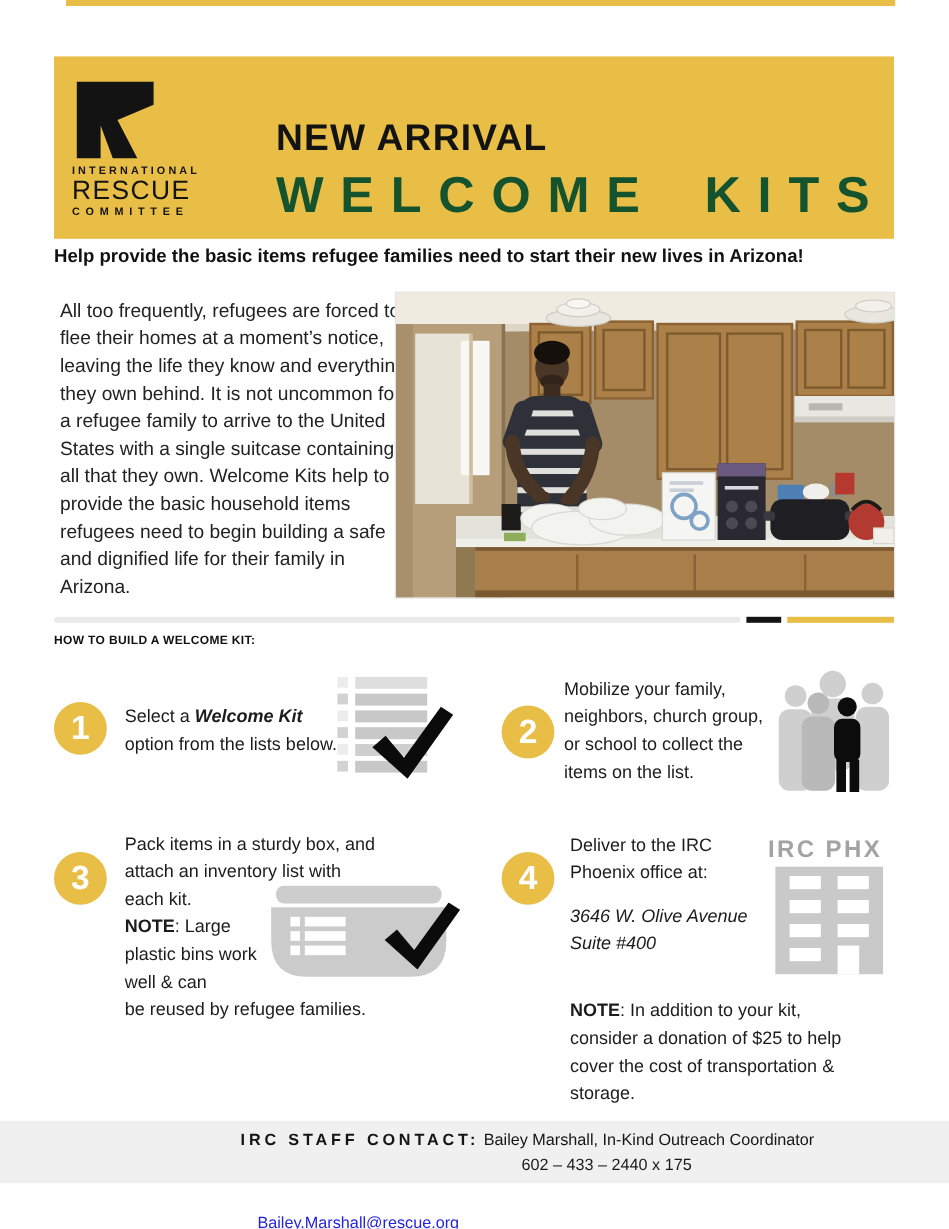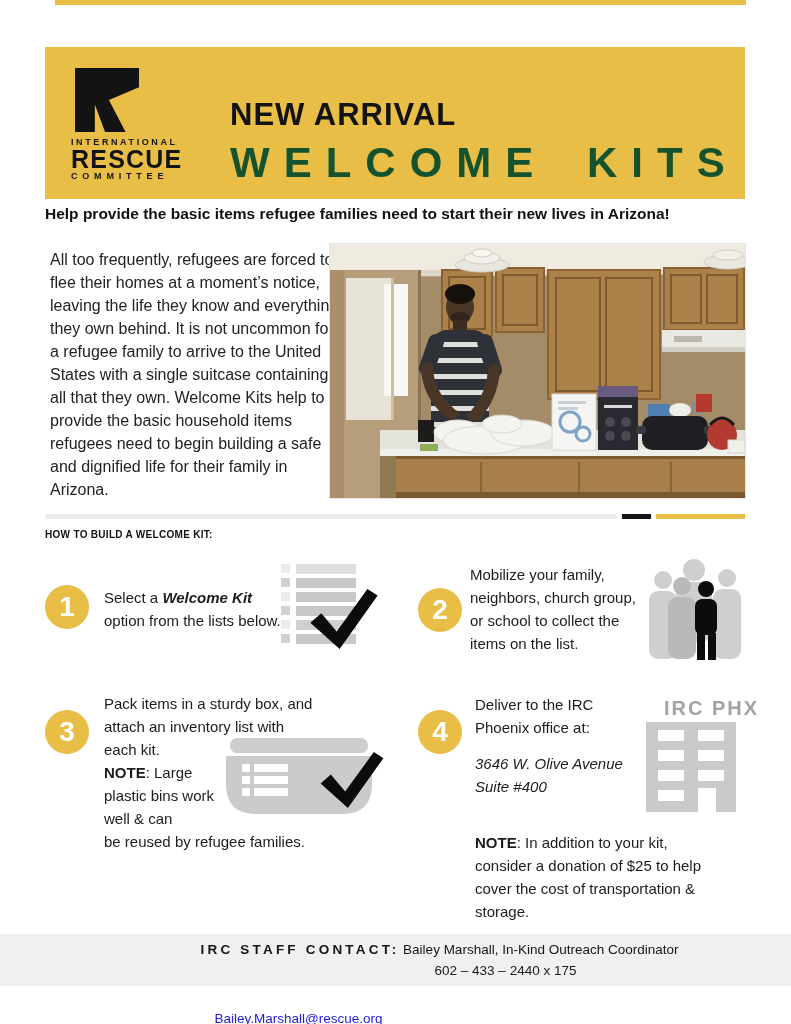--- a/index.html
+++ b/index.html
@@ -2,44 +2,44 @@
 <html><head>
 <meta charset="utf-8">
 <style>
   html,body{margin:0;padding:0;background:#ffffff;}
   .page{position:relative;width:791px;height:1024px;background:#ffffff;overflow:hidden;
         font-family:"Liberation Sans", sans-serif;color:#1a1a1a;}
   .abs{position:absolute;}
   
   .topbar{left:55px;top:0;width:691px;height:5px;background:#E8BE47;}
   .band{left:45px;top:47px;width:700px;height:152px;background:#E8BE47;}
-  .logo{left:15px;top:21px;width:118px;text-align:left;color:#131313;margin-left:11px;}
+  .logo{left:15px;top:21px;width:118px;text-align:left;color:#131313;}
   .logo svg{display:block;margin-left:3px;}
   .logo-l1{font-size:9px;font-weight:bold;letter-spacing:2.6px;margin-top:5px;white-space:nowrap;}
-  .logo-l2{font-size:25px;font-weight:bold;letter-spacing:1.2px;line-height:24px;white-space:nowrap;}
+  .logo-l2{font-size:22px;font-weight:normal;letter-spacing:1.2px;line-height:24px;white-space:nowrap;}
   .logo-l3{font-size:9px;font-weight:bold;letter-spacing:4.8px;white-space:nowrap;}
   .title1{left:185px;top:50px;font-size:31px;font-weight:bold;letter-spacing:1px;color:#131313;white-space:nowrap;}
   .title2{left:185px;top:92px;font-size:42px;font-weight:bold;letter-spacing:14px;word-spacing:14px;color:#14532d;white-space:nowrap;}
   
   .headline{left:45px;top:205px;width:700px;font-size:15.5px;font-weight:bold;color:#111;}
   .intro{left:50px;top:248px;width:292px;font-size:16px;line-height:23px;color:#222;}
   .photo{left:330px;top:244px;width:415px;height:254px;outline:1px solid #e3e3e3;}
   
   .div-gray{left:45px;top:514px;width:572px;height:5px;background:#EAEAEA;border-radius:3px;}
   .div-black{left:622px;top:514px;width:29px;height:5px;background:#151515;}
   .div-yellow{left:656px;top:514px;width:89px;height:5px;background:#E8BE47;}
   .how{left:45px;top:529px;font-size:10px;font-weight:bold;letter-spacing:.3px;color:#111;}
   
   .circle{width:44px;height:44px;border-radius:50%;background:#E8BE47;color:#fff;
           font-size:28px;font-weight:bold;display:flex;align-items:center;justify-content:center;}
   .stept{font-size:15px;line-height:23px;color:#1c1c1c;}
   .em-bi{font-weight:bold;font-style:italic;}
   .addr{font-size:15px;line-height:23px;font-style:italic;color:#1c1c1c;}
   .note b{font-weight:bold;}
-  .bldg-label{font-size:20px;font-weight:bold;letter-spacing:2px;color:#A3A3A3;white-space:nowrap;margin-left:24px;}
+  .bldg-label{font-size:20px;font-weight:bold;letter-spacing:2px;color:#A3A3A3;white-space:nowrap;}
   
   .footer{left:0;top:934px;width:791px;height:52px;background:#F0F0F0;}
   .f1{position:absolute;left:0;top:8px;width:791px;text-align:center;font-size:13.5px;color:#151515;white-space:nowrap;padding-left:44px;}
   .f-label{font-weight:bold;letter-spacing:3.2px;}
   .f2{position:absolute;left:0;top:29px;width:791px;display:flex;justify-content:center;gap:52px;font-size:13.5px;}
   .f2 a{color:#2323D9;text-decoration:underline;margin-top:48px;}
 </style>
 </head>
 <body>
 

